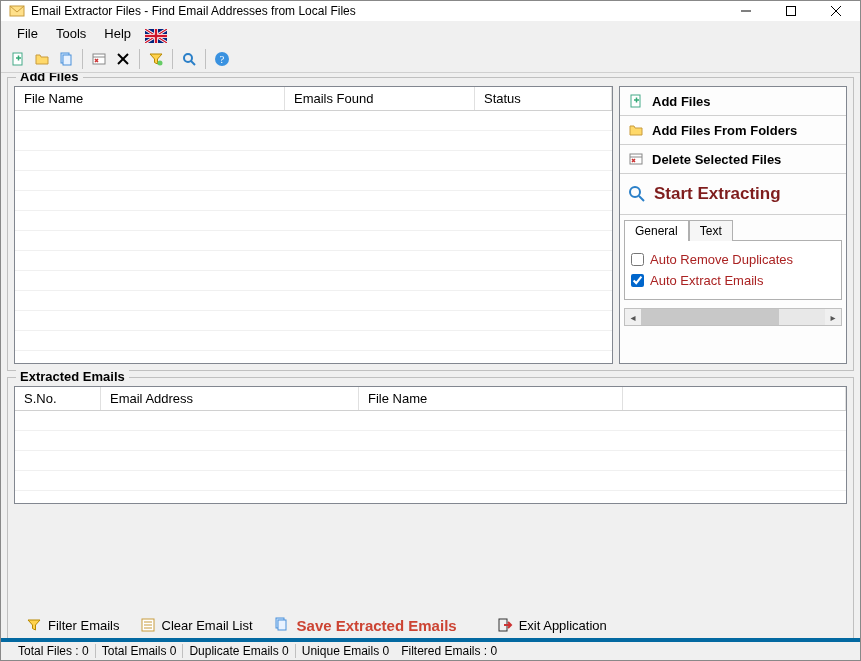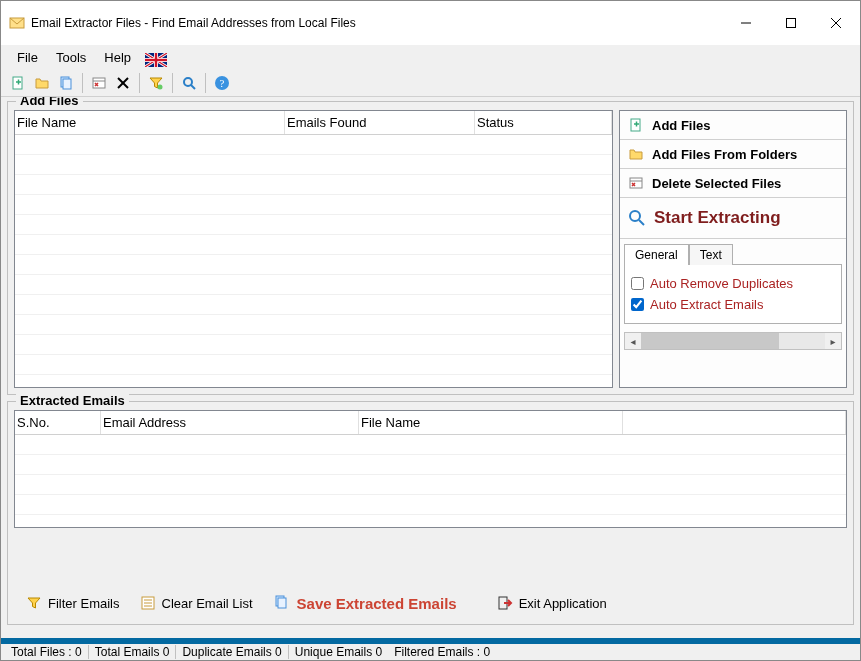--- a/index.html
+++ b/index.html
@@ -1,55 +1,55 @@
 <!DOCTYPE html>
 <html><head>
 <meta charset="utf-8">
 <style>
 * { box-sizing: border-box; margin: 0; padding: 0; }
 body { font-family: "Segoe UI", Tahoma, sans-serif; font-size: 12px; background: #fff; width: 861px; height: 661px; overflow: hidden; display: flex; flex-direction: column; border: 1px solid #888; }
-.titlebar { height: 44px; display: flex; align-items: center; padding: 0 2px 0 8px; background: #fff; }
+.titlebar { height: 20px; display: flex; align-items: center; padding: 0 2px 0 8px; background: #fff; }
 .titlebar .app-icon { width: 16px; height: 16px; margin-right: 6px; }
 .titlebar .title-text { flex: 1; font-size: 12px; color: #000; }
 .titlebar .win-btn { width: 45px; height: 28px; display: flex; align-items: center; justify-content: center; color: #000; }
 .menubar { height: 24px; display: flex; align-items: flex-end; padding: 2px 8px; background: #f0f0f0; gap: 2px; }
 .menubar .menu-item { padding: 2px 8px; font-size: 13px; cursor: default; }
 .menubar .flag { margin-left: 4px; width: 22px; height: 14px; }
 .toolbar { height: 28px; display: flex; align-items: center; padding: 2px 6px; background: #f0f0f0; gap: 2px; border-bottom: 1px solid #d0d0d0; }
 .toolbar .tbtn { width: 22px; height: 22px; display: flex; align-items: center; justify-content: center; border-radius: 2px; }
 .toolbar .sep { width: 1px; height: 20px; background: #c0c0c0; margin: 0 3px; }
 .content { flex: 1; padding: 4px 6px; display: flex; flex-direction: column; gap: 6px; background: #f0f0f0; overflow: hidden; }
 .fieldset { border: 1px solid #c0c0c0; background: #f0f0f0; position: relative; padding: 8px 6px 6px 6px; }
 .fieldset-label { position: absolute; top: -9px; left: 8px; background: #f0f0f0; padding: 0 4px; font-size: 13px; font-weight: bold; }
 .add-files-body { display: flex; gap: 6px; height: 278px; }
 .files-table { flex: 1; border: 1px solid #828790; background: #fff; display: flex; flex-direction: column; }
 .table-header { display: flex; background: #fff; border-bottom: 1px solid #d0d0d0; }
-.table-header .th { padding: 4px 2px; font-size: 13px; border-right: 1px solid #e0e0e0; }
+.table-header .th { padding: 4px 9px; font-size: 13px; border-right: 1px solid #e0e0e0; }
 .table-rows { flex: 1; display: flex; flex-direction: column; }
 .table-rows .tr { height: 20px; border-bottom: 1px solid #f0f0f0; }
 .side-panel { width: 228px; border: 1px solid #828790; background: #fdfdfd; display: flex; flex-direction: column; }
 .side-btn { display: flex; align-items: center; gap: 8px; padding: 6px 8px; border-bottom: 1px solid #d0d0d0; font-size: 13px; cursor: default; font-weight: bold; }
 .side-btn.big { padding: 10px 8px; font-size: 17px; color: #7f1d1d; font-weight: bold; }
 .tabset { margin: 4px 4px 0 4px; display: flex; }
 .tab { border: 1px solid #b0b0b0; border-bottom: none; padding: 3px 10px; font-size: 12px; background: #f6f6f6; position: relative; top: 1px; }
 .tab.active { background: #fff; z-index: 2; }
 .tab-body { margin: 0 4px 4px 4px; border: 1px solid #b0b0b0; background: #fff; padding: 8px 6px; }
 .check-row { display: flex; align-items: center; gap: 6px; padding: 3px 0; color: #a22; font-size: 13px; }
 .check-row input { accent-color: #0066cc; }
 .hscroll { display: flex; align-items: center; margin: 4px 4px 4px 4px; border: 1px solid #c0c0c0; height: 18px; }
 .hscroll .arrow { width: 16px; height: 16px; display: flex; align-items: center; justify-content: center; font-size: 10px; color: #555; background: #f0f0f0; }
 .hscroll .track { flex: 1; background: #e8e8e8; height: 16px; position: relative; }
 .hscroll .thumb { position: absolute; left: 0; top: 0; height: 16px; width: 75%; background: #c8c8c8; }
 .extracted-body { height: 174px; }
 .emails-table { border: 1px solid #828790; background: #fff; height: 118px; display: flex; flex-direction: column; }
 .bottom-bar { display: flex; gap: 4px; padding: 6px 4px 2px 4px; align-items: center; }
-.bottom-btn { display: flex; align-items: center; gap: 6px; padding: 4px 8px; border: 1px solid #b0b0b0; background: #f8f8f8; font-size: 13px; cursor: default; }
+.bottom-btn { display: flex; align-items: center; gap: 6px; padding: 4px 8px; border: 1px solid #b0b0b0; background: #f8f8f8; font-size: 13px; cursor: default; margin-top: 46px; }
 .bottom-btn.save { color: #c43; font-weight: bold; font-size: 15px; border: none; background: transparent; }
 .bottom-btn.plain { border: none; background: transparent; }
-.statusbar { height: 22px; border-top: 6px solid #0369a1; display: flex; align-items: center; padding: 0 4px; font-size: 12px; background: #f0f0f0; }
+.statusbar { height: 22px; border-top: 4px solid #0369a1; display: flex; align-items: center; padding: 0 11px; font-size: 12px; background: #f0f0f0; }
 .statusbar .cell { padding: 0 6px; border-right: 1px solid #c0c0c0; }
 svg { display: block; }
 </style>
 </head>
 <body>
 
 <div class="titlebar">
   <span class="app-icon">
     <svg width="16" height="16" viewBox="0 0 16 16">
         <rect x="1" y="3" width="14" height="10" fill="#ffe08a" stroke="#c89b3c"></rect>

